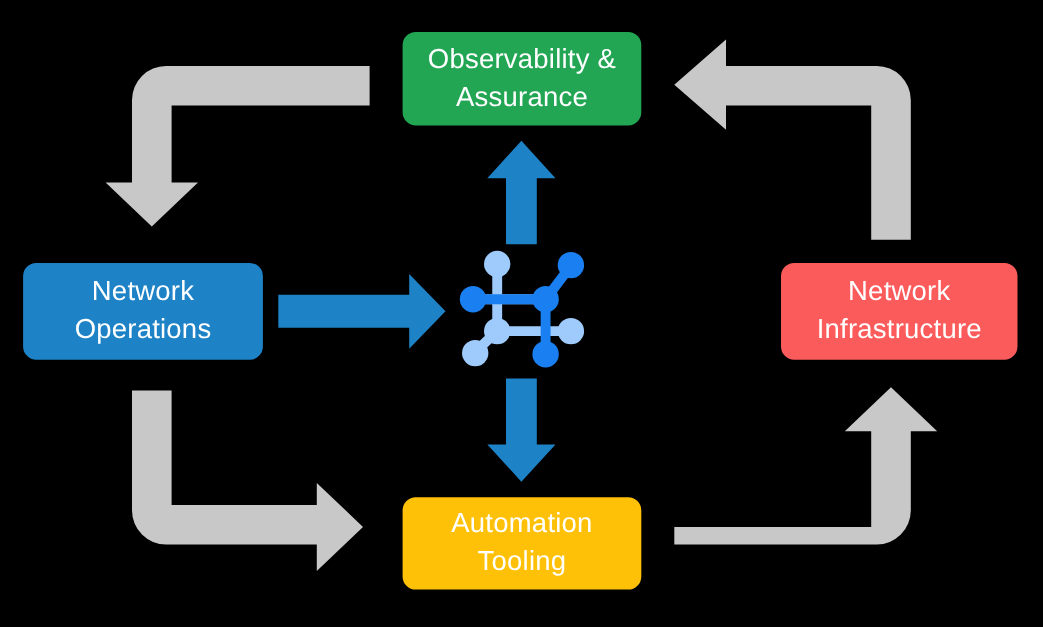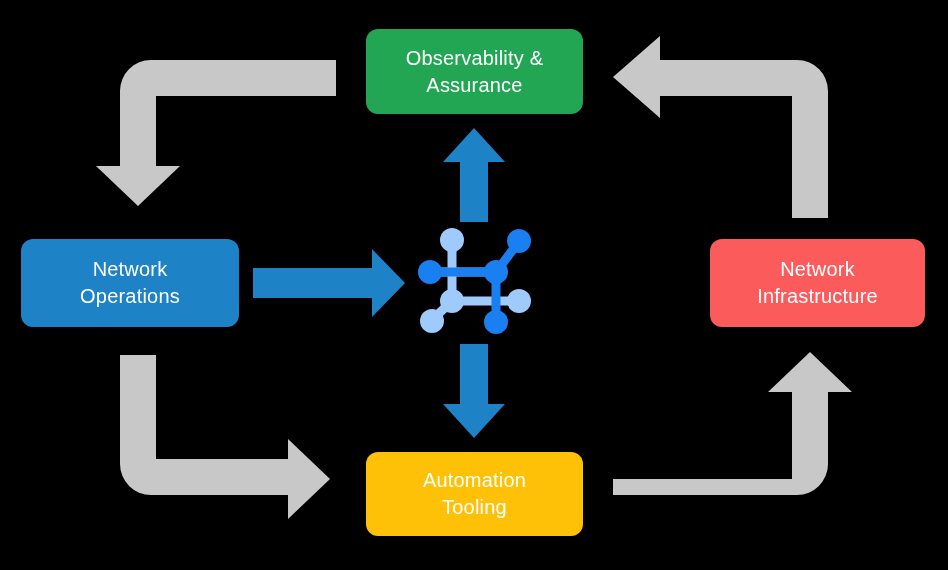--- a/index.html
+++ b/index.html
@@ -17,21 +17,21 @@
     font-family: "Liberation Sans", "DejaVu Sans", sans-serif;
   }
   .node-box {
     position: absolute;
     border-radius: 12px;
     display: flex;
     align-items: center;
     justify-content: center;
     text-align: center;
     color: #ffffff;
-    font-size: 20px;
+    font-size: 25px;
     line-height: 1.35;
     font-weight: 400;
     letter-spacing: 0.2px;
     box-sizing: border-box;
     padding: 6px 10px;
   }
   .node-label {
     display: block;
     white-space: pre-line;
   }

